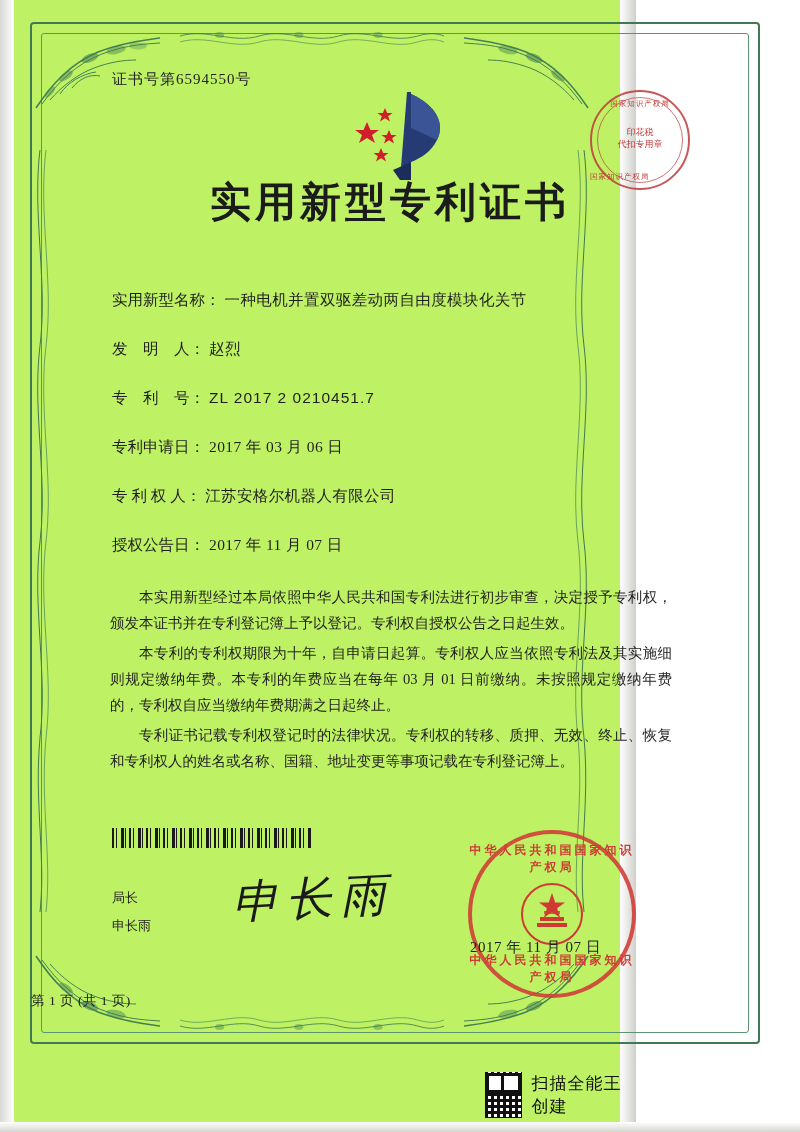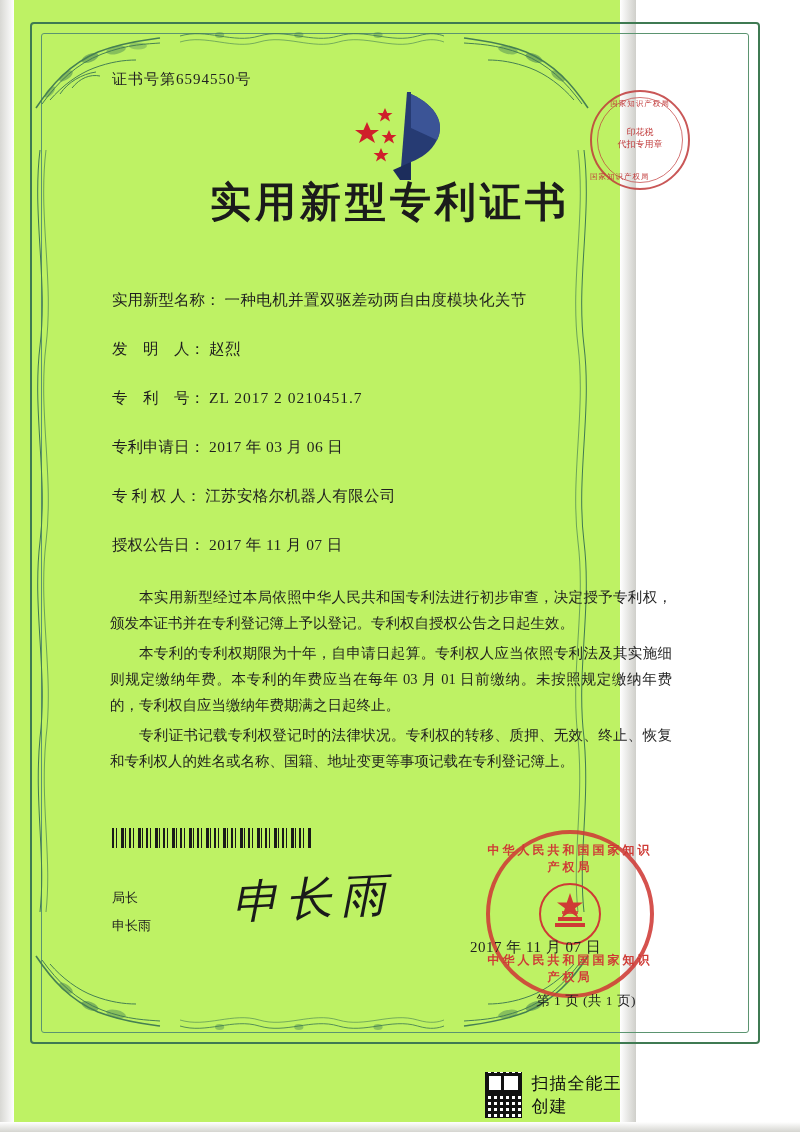--- a/index.html
+++ b/index.html
@@ -164,21 +164,21 @@
   }
   .field-label {
     white-space: pre;
     letter-spacing: 0px;
   }
   .field-value {
     margin-left: 4px;
     letter-spacing: .4px;
   }
   .field-value.mono {
-    font-family: Liberation Serif, serif;
+    font-family: Liberation Sans, sans-serif;
     letter-spacing: 1px;
   }
 
   .body-text {
     margin-top: 22px;
     padding-left: 20px;
     padding-right: 14px;
     font-size: 14.5px;
     line-height: 26px;
     text-align: justify;
@@ -218,21 +218,21 @@
     font-family: "Liberation Serif", serif;
     color: #1a1a1a;
     letter-spacing: 8px;
     transform: rotate(-3deg);
     font-style: italic;
   }
 
   
   .seal-main {
     position: absolute;
-    left: 486px;
+    left: 468px;
     top: 830px;
     width: 168px;
     height: 168px;
   }
   .seal-main .outer {
     position: absolute; inset: 0;
     border: 4px solid #cf3a35;
     border-radius: 50%;
     opacity: .88;
   }
@@ -260,24 +260,25 @@
     top: 938px;
     font-size: 15px;
     color: #1f1f1f;
     letter-spacing: .5px;
   }
 
   .page-no {
     position: absolute;
     left: 0; right: 0;
     top: 992px;
-    text-align: right;
+    text-align: left;
     font-size: 13.5px;
     color: #1f1f1f;
     letter-spacing: .5px;
+    padding-left: 31px;
   }
 
   
   .footer {
     position: absolute;
     left: 485px;
     top: 1072px;
     display: flex;
     align-items: center;
     gap: 10px;

